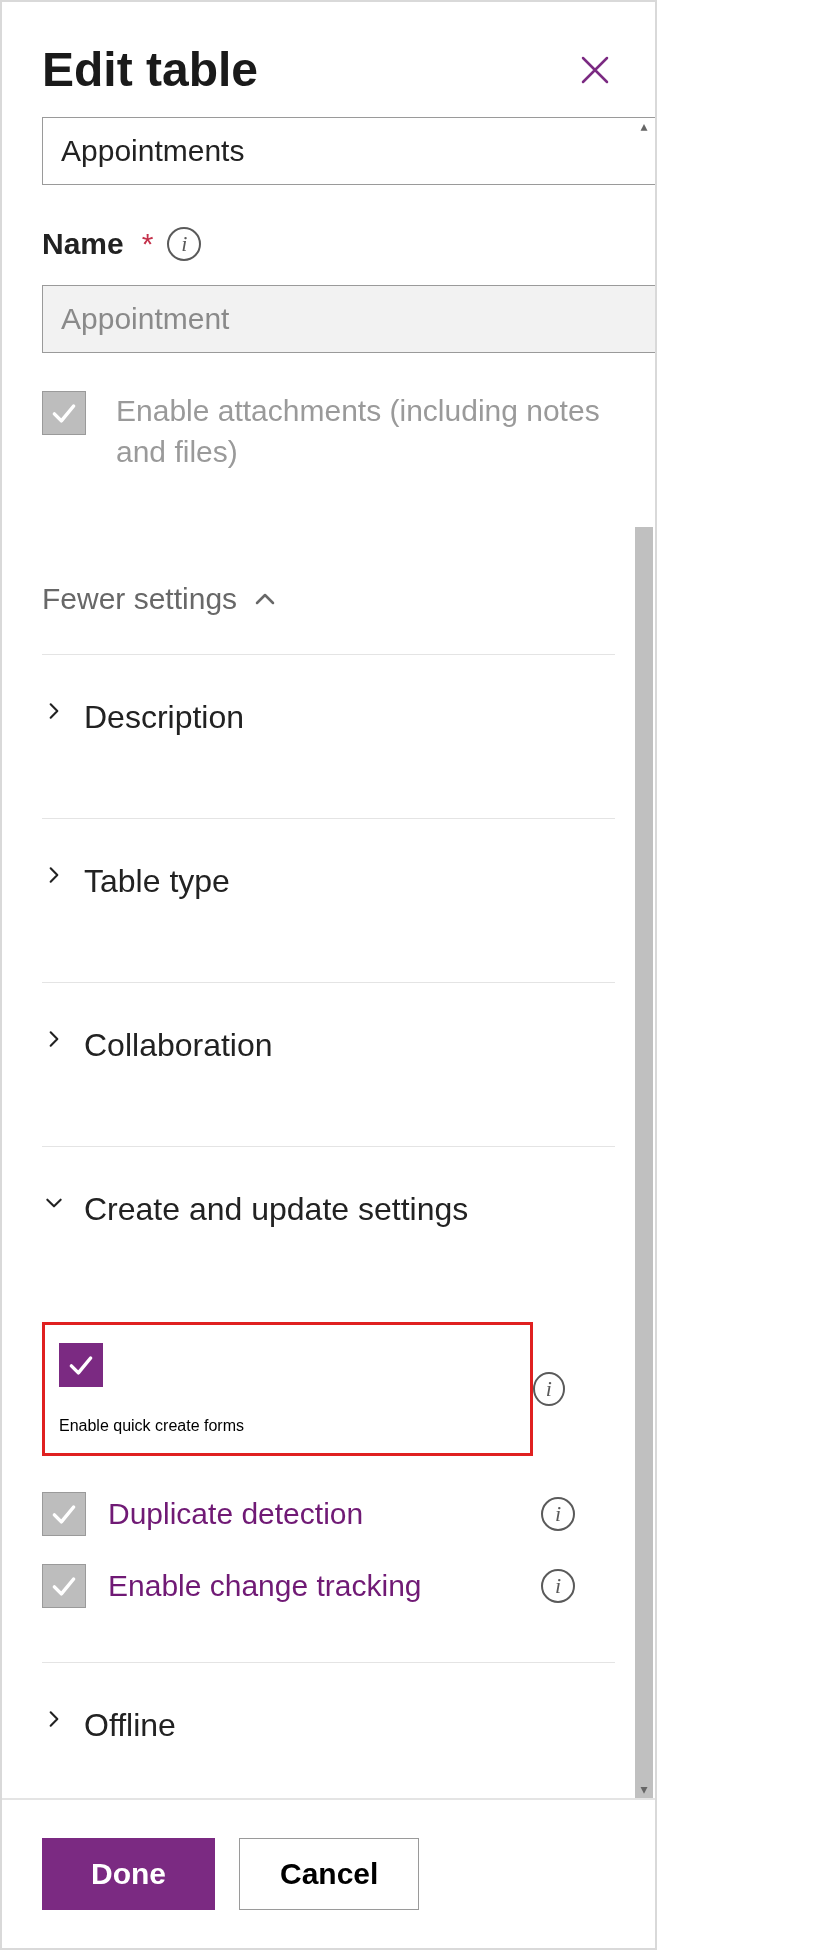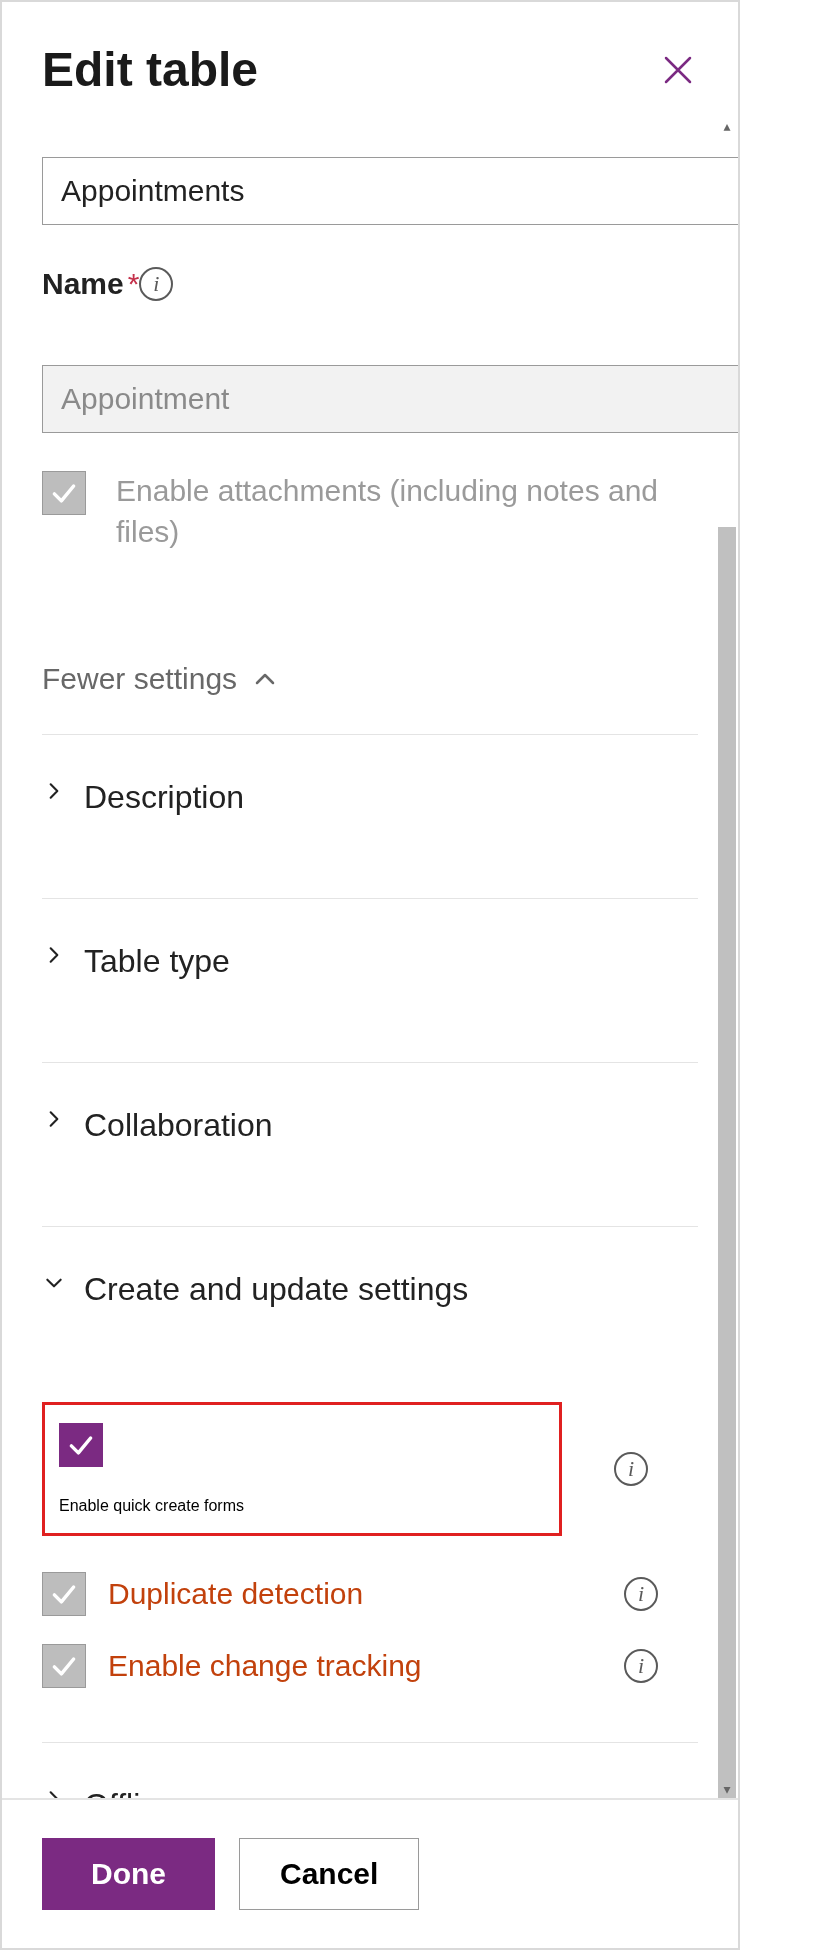--- a/index.html
+++ b/index.html
@@ -1,18 +1,18 @@
 <!DOCTYPE html>
 <html><head>
 <meta charset="utf-8">
 <style>
   * { box-sizing: border-box; margin: 0; padding: 0; }
   html, body { width: 827px; height: 1950px; font-family: "Segoe UI", Arial, sans-serif; background: #fff; }
   .panel {
-    width: 740px; height: 1950px; border: 2px solid #d9d9d9; position: relative;
+    width: 657px; height: 1950px; border: 2px solid #d9d9d9; position: relative;
     display: flex; flex-direction: column;
   }
   .header {
     display: flex; align-items: center; justify-content: space-between;
     padding: 40px 40px 20px 40px;
   }
   .header h1 { font-size: 48px; font-weight: 700; color: #1a1a1a; }
   .close-btn { width: 40px; height: 40px; display:flex; align-items:center; justify-content:center; cursor:pointer; }
 
   .scroll-area {
@@ -24,26 +24,26 @@
     color:#666; font-size:14px;
   }
   .scrollbar-arrow-top { top: 0; }
   .scrollbar-arrow-bottom { bottom: 0; }
   .scrollbar-thumb {
     position:absolute; right:2px; top: 410px; width: 18px; height: 1400px; background: #c0c0c0;
   }
 
   .text-input {
     width: 730px; height: 68px; border: 1.5px solid #9a9a9a; font-size: 30px;
-    padding: 0 18px; color: #222; background: #fff; margin-top: 40px;
+    padding: 0 18px; color: #222; background: #fff;
   }
   .text-input.disabled { background: #f2f2f2; color: #8a8a8a; }
 
   .label-row {
-    display:flex; align-items:center; margin-top: 42px; margin-bottom: 24px;
+    display:flex; align-items:center; gap: 14px; margin-top: 42px; margin-bottom: 24px;
   }
   .label-row .label-text { font-size: 30px; color: #222; font-weight: 600;}
   .label-row .req { color: #c4314b; font-size: 30px; margin-left: 4px;}
   .info-icon {
     width: 34px; height: 34px; border: 2px solid #5a5a5a; border-radius: 50%;
     display:inline-flex; align-items:center; justify-content:center; color:#5a5a5a;
     font-family: Georgia, serif; font-size: 22px; font-style: italic;
   }
 
   .checkbox-row {
@@ -76,21 +76,21 @@
   }
   .section-head .chev svg path { stroke:#222; }
   .section-head.exp .chev svg path { stroke:#222; }
 
   .option-row {
     display:flex; align-items:center; justify-content:space-between;
     padding: 14px 0;
   }
   .option-row .left { display:flex; align-items:center; gap: 22px; }
   .option-row .option-text { font-size:30px; color:#222; }
-  .option-row .option-text.disabled { color:#c2410c; }
+  .option-row .option-text.disabled { color:#701a75; }
   .option-row .info-icon { margin-right: 40px; }
 
   .highlight-box {
     border: 3px solid #e02020; padding: 18px 14px; margin-top: 50px; width: 520px;
   }
   .highlight-box .cb { margin:0; }
 
   .footer {
     border-top: 2px solid #e4e4e4; padding: 38px 40px;
     display:flex; gap: 24px; align-items:center;

